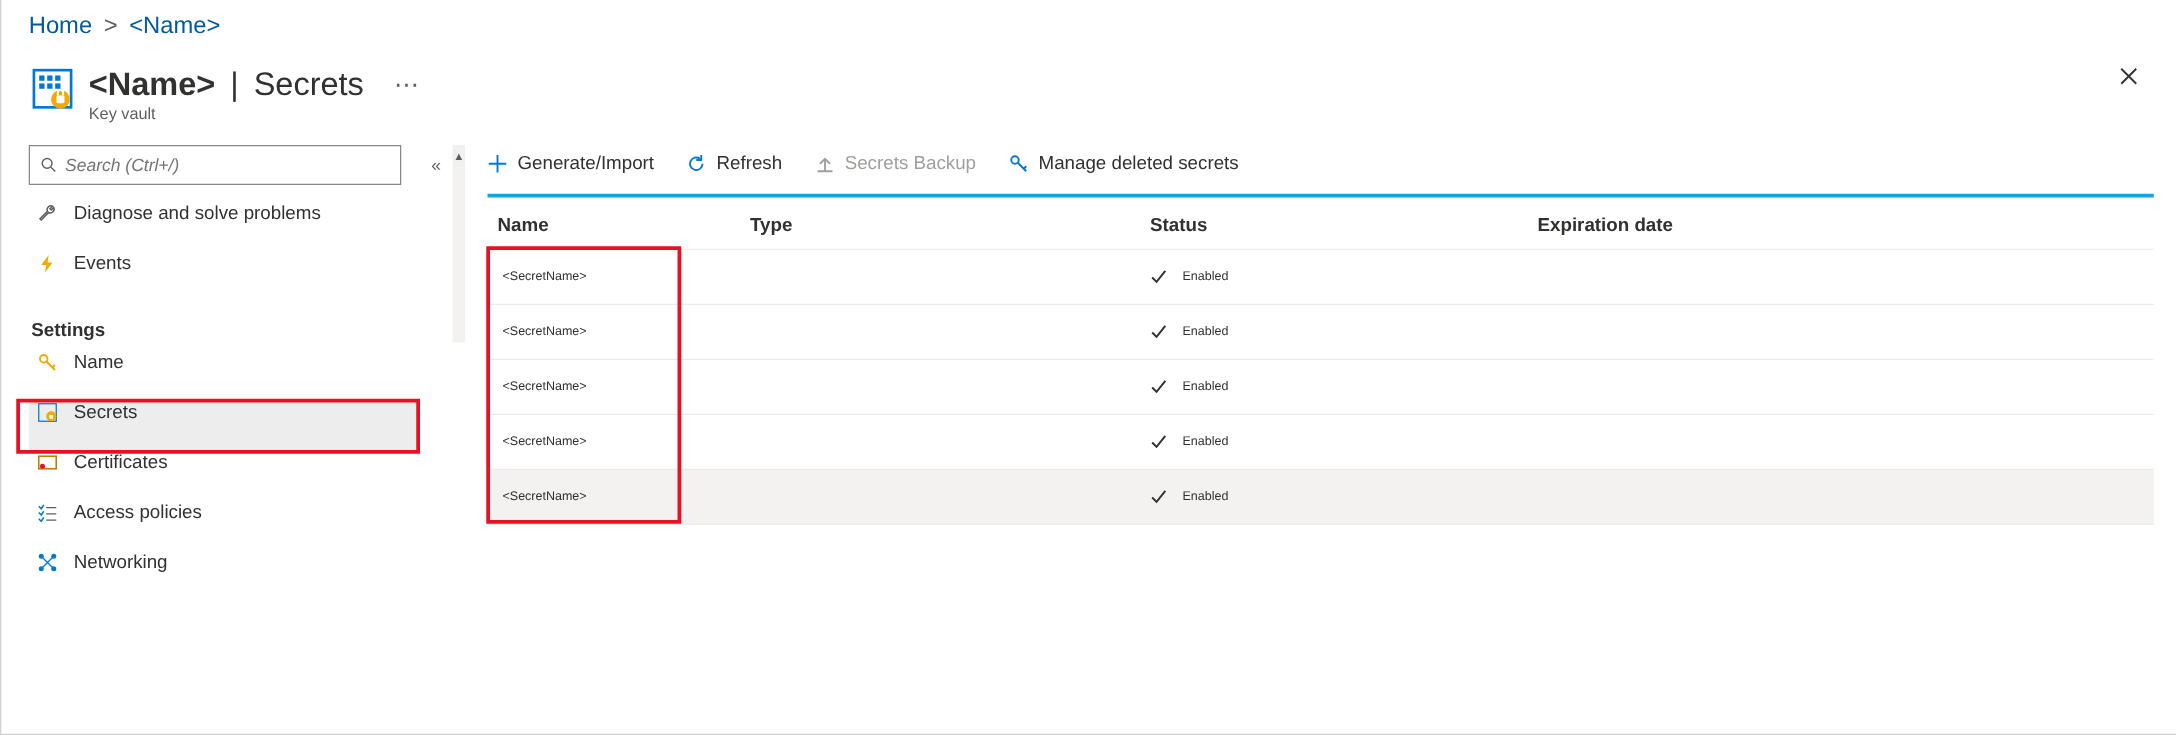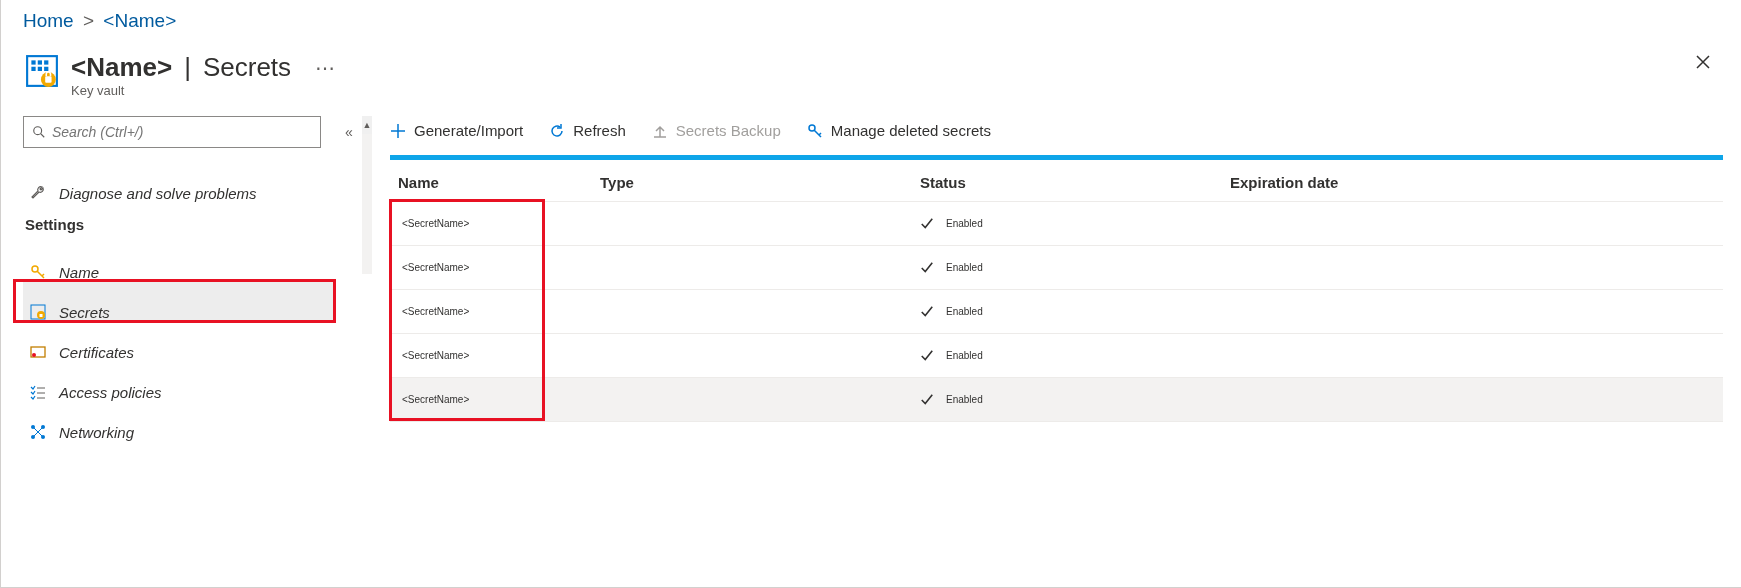--- a/index.html
+++ b/index.html
@@ -30,29 +30,29 @@
   .scroll-thumb-up { height:18px; background:#f0f0f0; display:flex; align-items:center; justify-content:center; font-size:9px; color:#605e5c;}
   .scroll-track { height:140px; background:#f3f2f1; }
   .content { flex:1; padding: 0 18px 0 18px; }
 
   
   .search-box { display:flex; align-items:center; border:1px solid #8a8886; height:32px; width:298px; padding:0 8px; margin-bottom:14px;}
   .search-box input { border:none; outline:none; flex:1; font-size:14px; color:#605e5c; font-style: italic;}
   .search-icon { width:14px; height:14px; margin-right:6px; }
 
   
-  .nav-item { display:flex; align-items:flex-end; height:40px; padding:0 6px; cursor:pointer; font-size:15px; color:#323130;font-style:italic; }
+  .nav-item { display:flex; align-items:flex-start; height:40px; padding:0 6px; cursor:pointer; font-size:15px; color:#323130; }
   .nav-item .icon { width:18px; height:18px; margin-right:12px; display:flex; align-items:center; justify-content:center;}
   .nav-section { font-size:15px; font-weight:600; padding:14px 0 8px 2px; color:#323130;}
   .nav-selected { background:#ededed; }
   .nav-highlight { position:relative; }
   .nav-highlight::after { content:""; position:absolute; left:-10px; top:-2px; right:0px; bottom:-2px; border:3px solid #e81123; pointer-events:none;}
 
   
-  .toolbar { display:flex; align-items:center; gap:26px; padding: 6px 0 16px 0; border-bottom:5px solid #0ea5e9; }
+  .toolbar { display:flex; align-items:center; gap:26px; padding: 6px 0 16px 0; border-bottom:3px solid #0ea5e9; }
   .toolbar-item { display:flex; align-items:center; gap:8px; font-size:15px; color:#323130; cursor:pointer;}
   .toolbar-item.disabled { color:#a19f9d; cursor:default;}
   .toolbar-icon { width:16px; height:16px; }
 
   
   .tbl { width:100%; }
   .tbl-head { display:flex; padding:14px 0 10px 0; border-bottom:1px solid #edebe9;}
   .tbl-head div { font-size:15px; font-weight:600; color:#323130; }
   .col-name { width:210px; padding-left:8px;}
   .col-type { width:320px; }
@@ -123,20 +123,28 @@
 
       <div class="nav-item">
         <span class="icon">
           <svg viewBox="0 0 16 16" width="16" height="16">
               <path d="M13 3a3 3 0 0 1-4 4L3 13l-1-1 6-6a3 3 0 0 1 4-4l-2 2 1 1 2-2z" fill="none" stroke="#605e5c" stroke-width="1.2"></path>
             </svg>
         </span>
         <span>Diagnose and solve problems</span>
       </div>
 
+      <div class="nav-item">
+        <span class="icon">
+          <svg viewBox="0 0 16 16" width="16" height="16">
+              <path d="M9 1 L3 9 h4 l-1 6 6-8 h-4 z" fill="#f2a900"></path>
+            </svg>
+        </span>
+        <span>Events</span>
+      </div>
 
       <div class="nav-section">Settings</div>
 
       <div class="nav-item">
         <span class="icon">
           <svg viewBox="0 0 16 16" width="16" height="16">
               <circle cx="5" cy="5" r="3" fill="none" stroke="#f2a900" stroke-width="1.5"></circle>
               <path d="M7 7 l7 7 m-2 -2 l2 -2" stroke="#f2a900" stroke-width="1.5"></path>
             </svg>
         </span>

